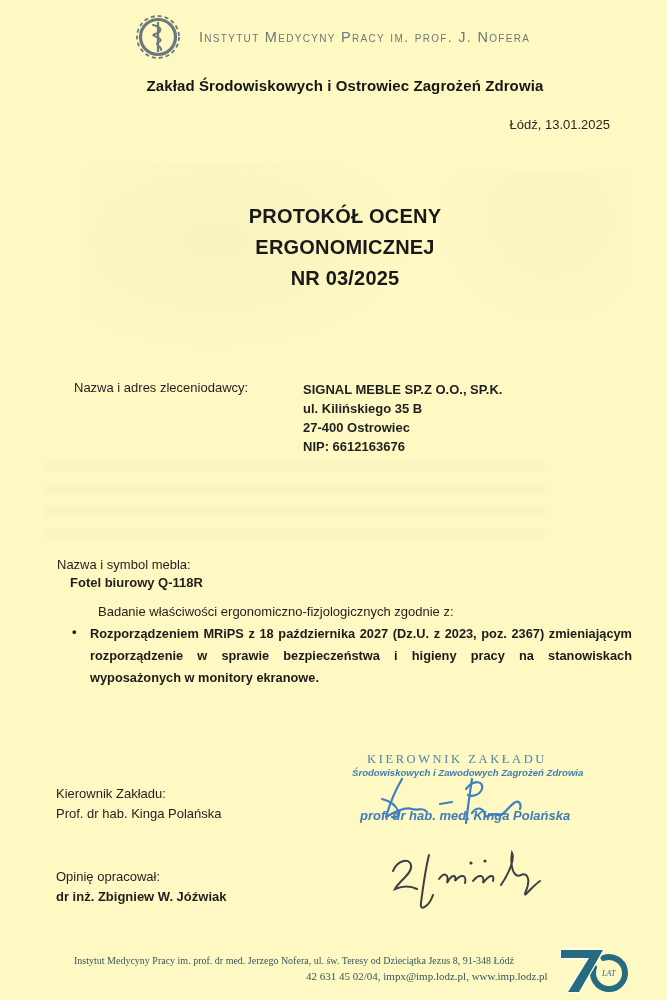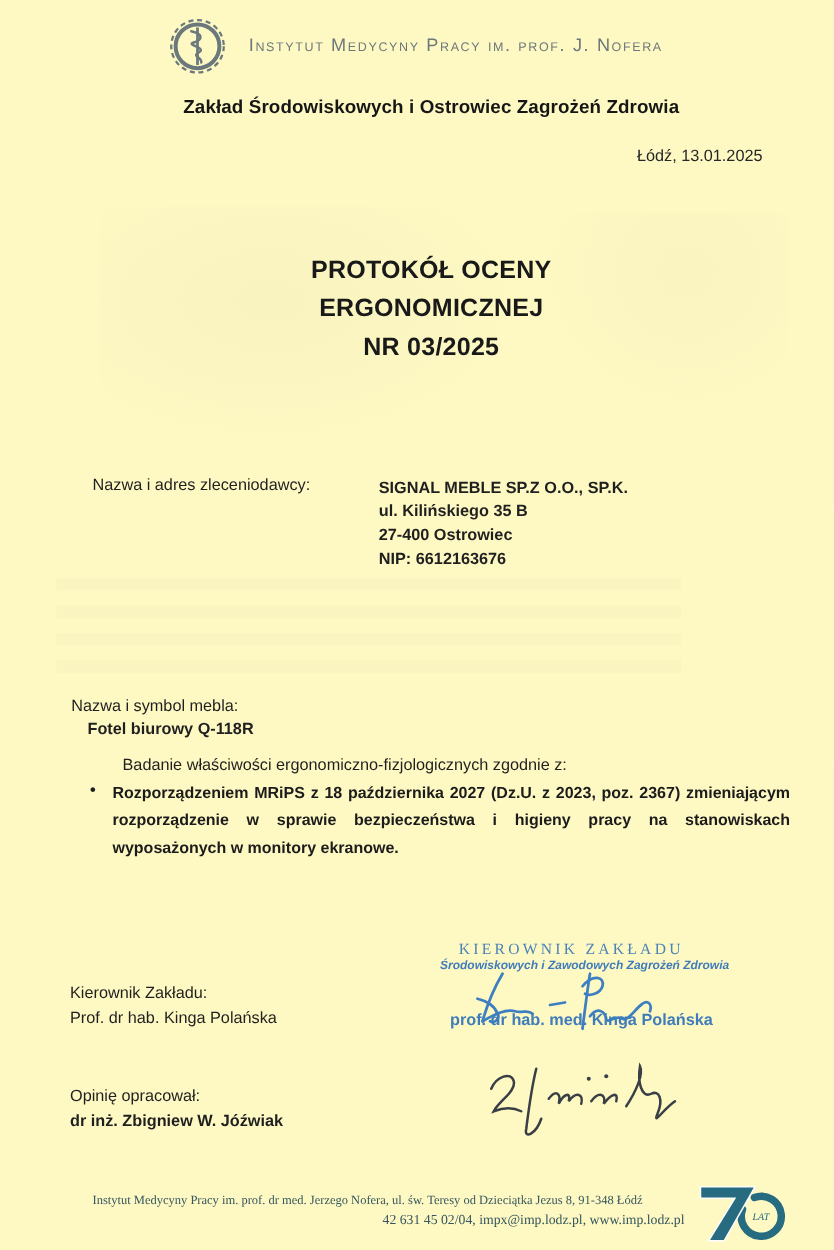--- a/index.html
+++ b/index.html
@@ -78,21 +78,21 @@
     font-size:12.5px; letter-spacing:2.6px;
     color:#4b83b8; white-space:nowrap;
   }
   .stamp-department {
     left:352px; top:767px; width:210px; text-align:center;
     font-size:9.6px; font-weight:700; color:#3f7cba; white-space:nowrap;font-style:italic;
   }
   .head-signature { left:380px; top:777px; }
   .stamp-name {
     left:360px; top:808px; width:200px; text-align:center;
-    font-size:13px; font-weight:700;
+    font-size:13px; font-style:italic; font-weight:700;
     color:#3f7cba; white-space:nowrap;
   }
   .author-signature { left:385px; top:849px; }
 
   
   .footer-address {
     left:74px; top:955px;
     font-family:Liberation Serif, serif;
     font-size:10px; color:#35565e; white-space:nowrap;
   }

